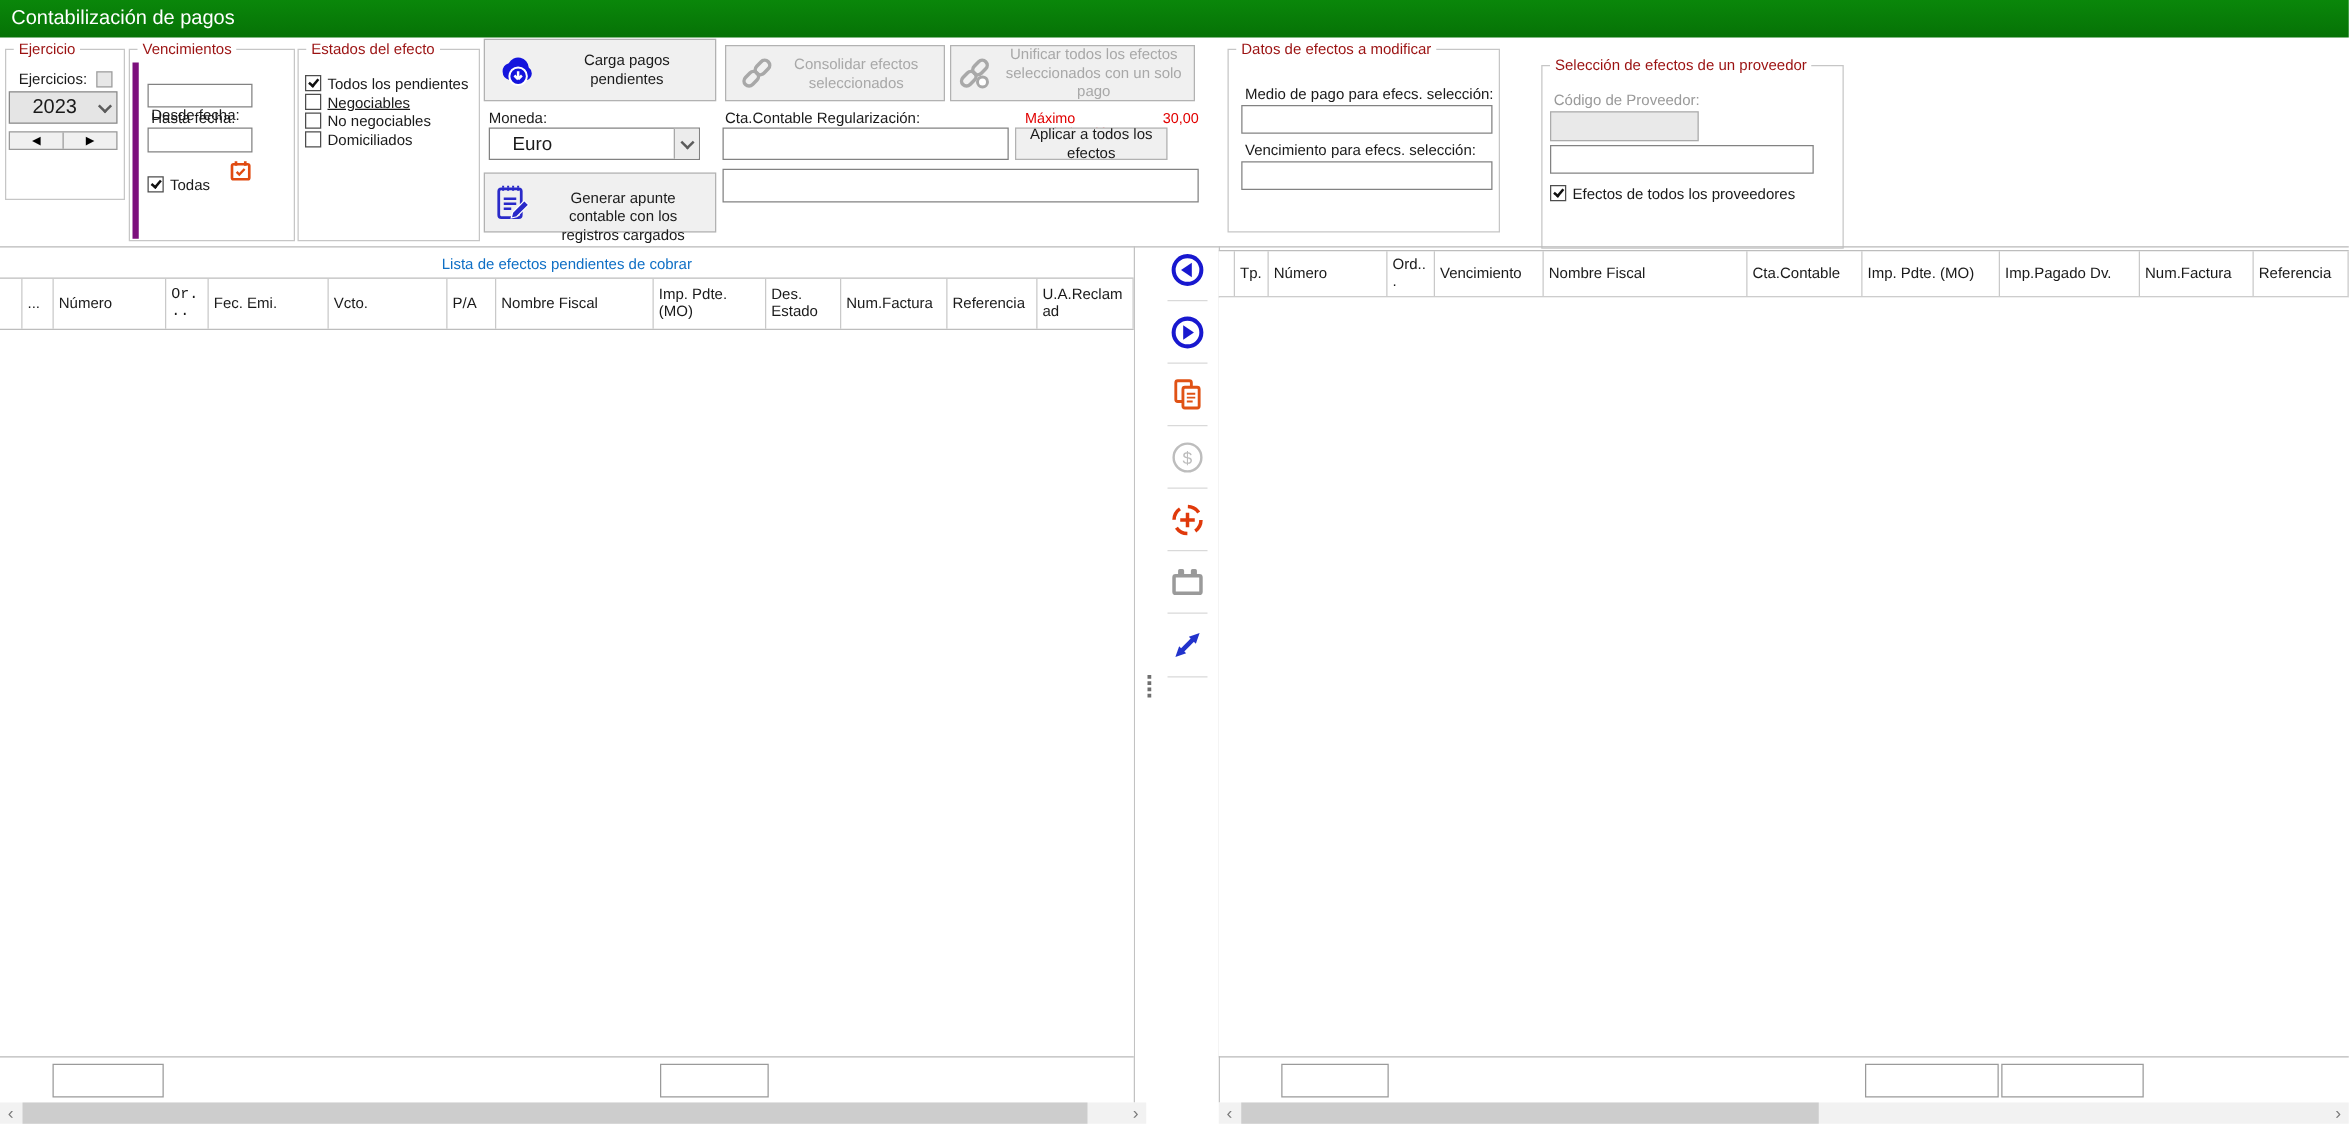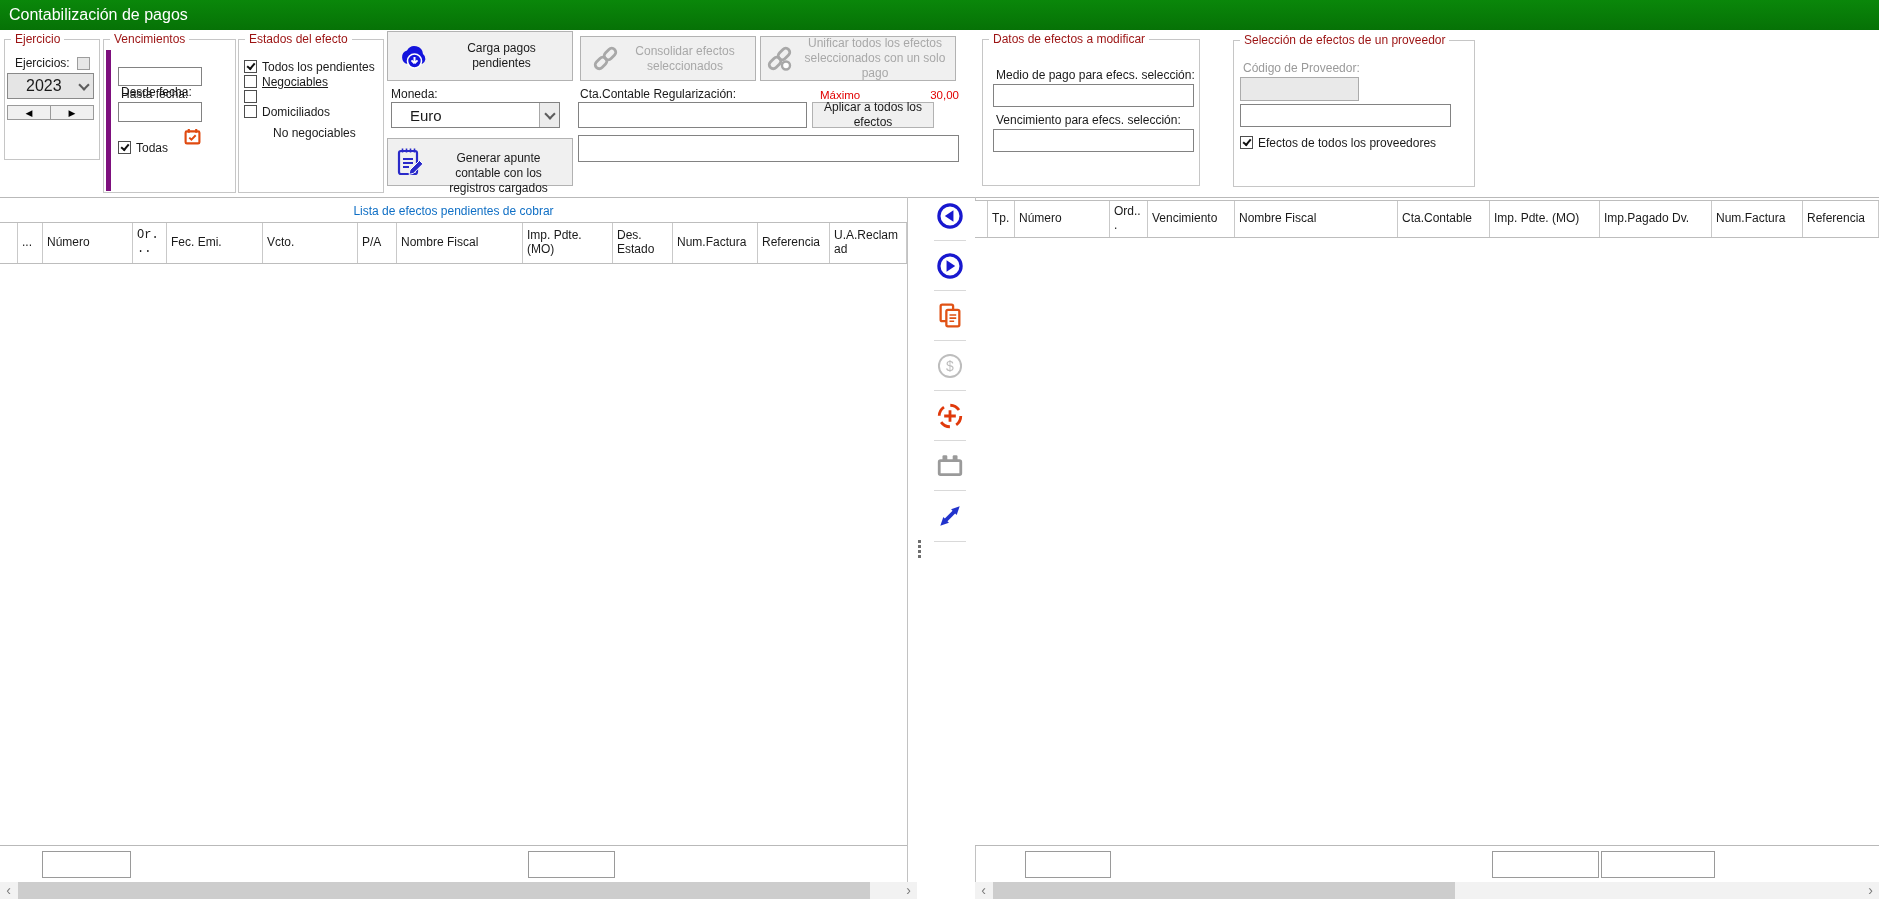--- a/index.html
+++ b/index.html
@@ -120,21 +120,21 @@
   <span class="lbl" style="left:32px;top:102px;">Todas</span>
 </div>
 
 <div class="abs group" style="left:238px;top:39px;width:146px;height:154px;">
   <span class="group-label">Estados del efecto</span>
   <span class="cb" style="left:5px;top:20px;" data-checked="true"></span>
   <span class="lbl" style="left:23px;top:21px;">Todos los pendientes</span>
   <span class="cb" style="left:5px;top:35px;" data-checked="false"></span>
   <span class="lbl" style="left:23px;top:36px;text-decoration:underline;">Negociables</span>
   <span class="cb" style="left:5px;top:50px;" data-checked="false"></span>
-  <span class="lbl" style="left:34px;top:51px;margin-top:36px;">No negociables</span>
+  <span class="lbl" style="left:23px;top:51px;">No negociables</span>
   <span class="cb" style="left:5px;top:65px;" data-checked="false"></span>
   <span class="lbl" style="left:23px;top:66px;">Domiciliados</span>
 </div>
 
 <div class="btn" style="left:387px;top:31px;width:186px;height:50px;">
   <svg width="36" height="30" viewBox="0 0 36 30">
     <path d="M28 13a8.5 8.5 0 0 0-16-3.5A7 7 0 0 0 12.5 23H27a5.8 5.8 0 0 0 1-10z" fill="#1414dd"></path>
     <circle cx="19.5" cy="20" r="7" fill="#1414dd" stroke="#fff" stroke-width="1.6"></circle>
     <path d="M19.5 16v6.4m0 0l-3-3m3 3l3-3" stroke="#fff" stroke-width="2" fill="none"></path>
   </svg>
@@ -202,21 +202,21 @@
 <input class="tb abs" style="left: 578px; top: 135px; width: 381px; height: 27px;" value="">
 
 <div class="abs group" style="left:982px;top:39px;width:218px;height:147px;">
   <span class="group-label">Datos de efectos a modificar</span>
   <span class="lbl" style="left:13px;top:29px;">Medio de pago para efecs. selección:</span>
   <input class="tb" style="left: 10px; top: 44px; width: 201px; height: 23px;" value="">
   <span class="lbl" style="left:13px;top:74px;">Vencimiento para efecs. selección:</span>
   <input class="tb" style="left: 10px; top: 89px; width: 201px; height: 23px;" value="">
 </div>
 
-<div class="abs group" style="left:1233px;top:40px;width:242px;height:147px;">
+<div class="abs group" style="left:1233px;top:52px;width:242px;height:147px;">
   <span class="group-label">Selección de efectos de un proveedor</span>
   <span class="lbl gray" style="left:9px;top:21px;">Código de Proveedor:</span>
   <input class="tb disabled" style="left: 6px; top: 36px; width: 119px; height: 24px;" disabled="" value="">
   <input class="tb" style="left: 6px; top: 63px; width: 211px; height: 23px;" value="">
   <span class="cb" style="left:6px;top:95px;" data-checked="true"></span>
   <span class="lbl" style="left:24px;top:96px;">Efectos de todos los proveedores</span>
 </div>
 
 <div class="hline" style="left:0;top:197px;width:1879px;"></div>
 <div class="vline" style="left:907px;top:197px;height:685px;"></div>

